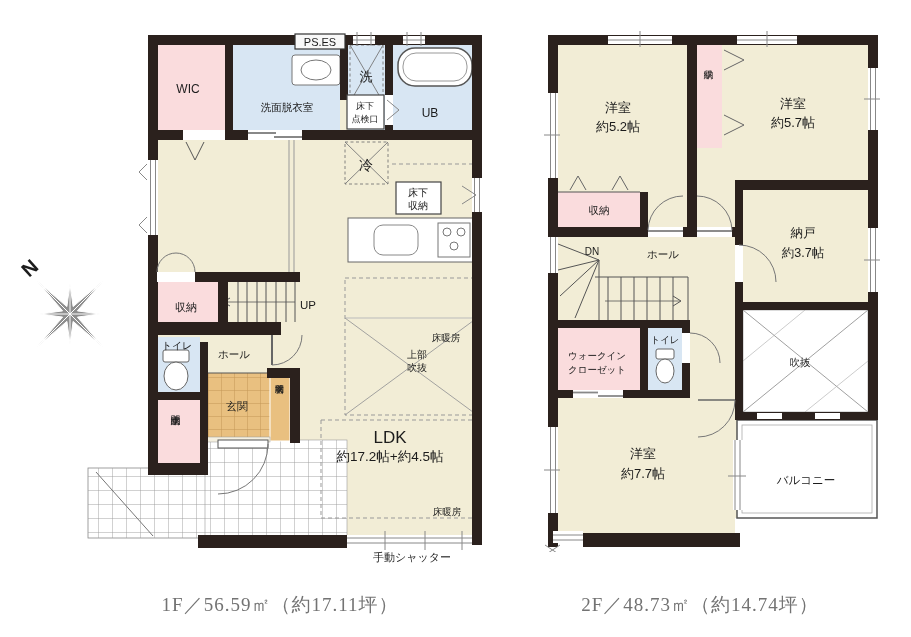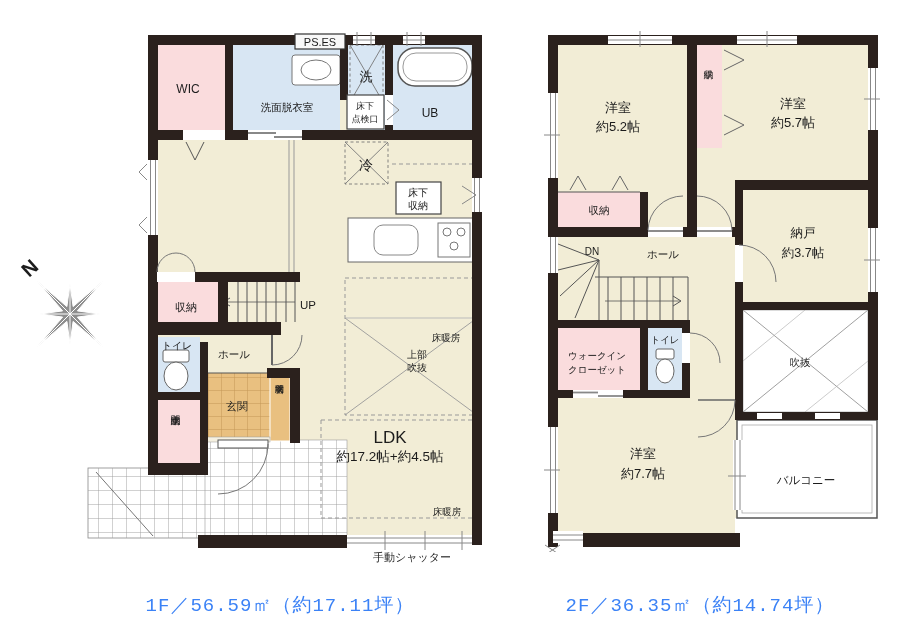--- a/index.html
+++ b/index.html
@@ -2,21 +2,21 @@
 <html><head>
 <meta charset="utf-8">
 <style>
   html,body{margin:0;padding:0;background:#fff;}
   #stage{position:relative;width:911px;height:637px;background:#ffffff;overflow:hidden;
          font-family:"Liberation Sans", sans-serif;}
   svg{position:absolute;}
   svg text{font-family:"Liberation Sans", sans-serif;fill:#1c1c1c;}
   .vtext{writing-mode:vertical-rl;text-orientation:upright;}
   .caption{position:absolute;top:592px;height:30px;text-align:center;
-           font-family:Liberation Mono, monospace;font-size:19px;color:#3b82f6;
+           font-family:Liberation Serif, serif;font-size:19px;color:#737373;
            letter-spacing:1px;white-space:nowrap;}
 </style>
 </head>
 <body>
 
 <div id="stage">
 
 <svg style="left:12px;top:250px" width="116" height="120" viewBox="0 0 116 120">
   <path d="M88,64 L65.4,67.1 L90.5,96.5 L61.1,71.4 L58,94 L54.9,71.4 L25.5,96.5 L50.6,67.1 L28,64 L50.6,60.9 L25.5,31.5 L54.9,56.6 L58,34 L61.1,56.6 L90.5,31.5 L65.4,60.9 Z" fill="#8e8e8e" stroke="#ffffff" stroke-width="1"></path>
   <g stroke="#ffffff" stroke-width="1">
@@ -392,15 +392,15 @@
     <text x="597" y="373" font-size="9.5">クローゼット</text>
     <text x="665" y="343" font-size="9.5">トイレ</text>
     <text x="800" y="366" font-size="10.5">吹抜</text>
     <text x="643" y="458" font-size="13">洋室</text>
     <text x="643" y="478" font-size="13">約7.7帖</text>
     <text x="806" y="484" font-size="11.5">バルコニー</text>
   </g>
 </svg>
 
 <div class="caption" style="left:95px;width:370px;">1F／56.59㎡（約17.11坪）</div>
-<div class="caption" style="left:515px;width:370px;">2F／36.35㎡（約14.74坪）</div>
+<div class="caption" style="left:515px;width:370px;">2F／48.73㎡（約14.74坪）</div>
 
 </div>
 
 </body></html>

